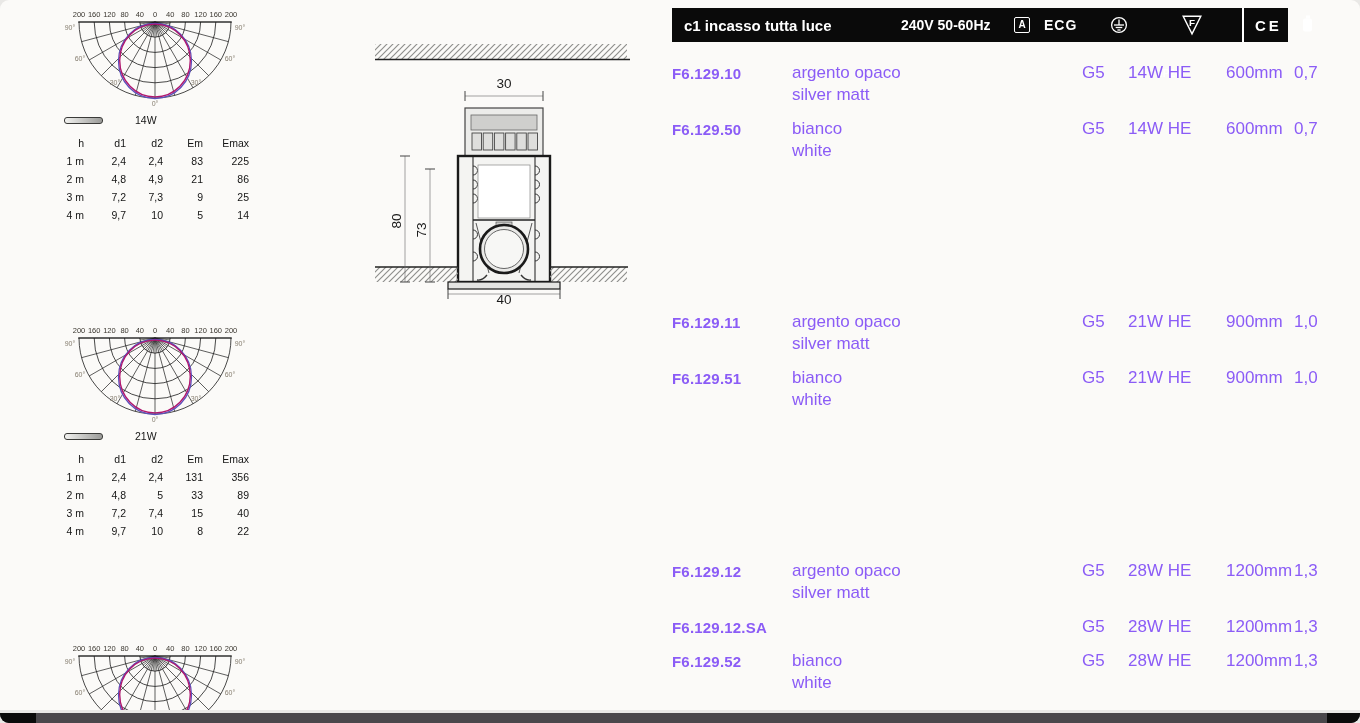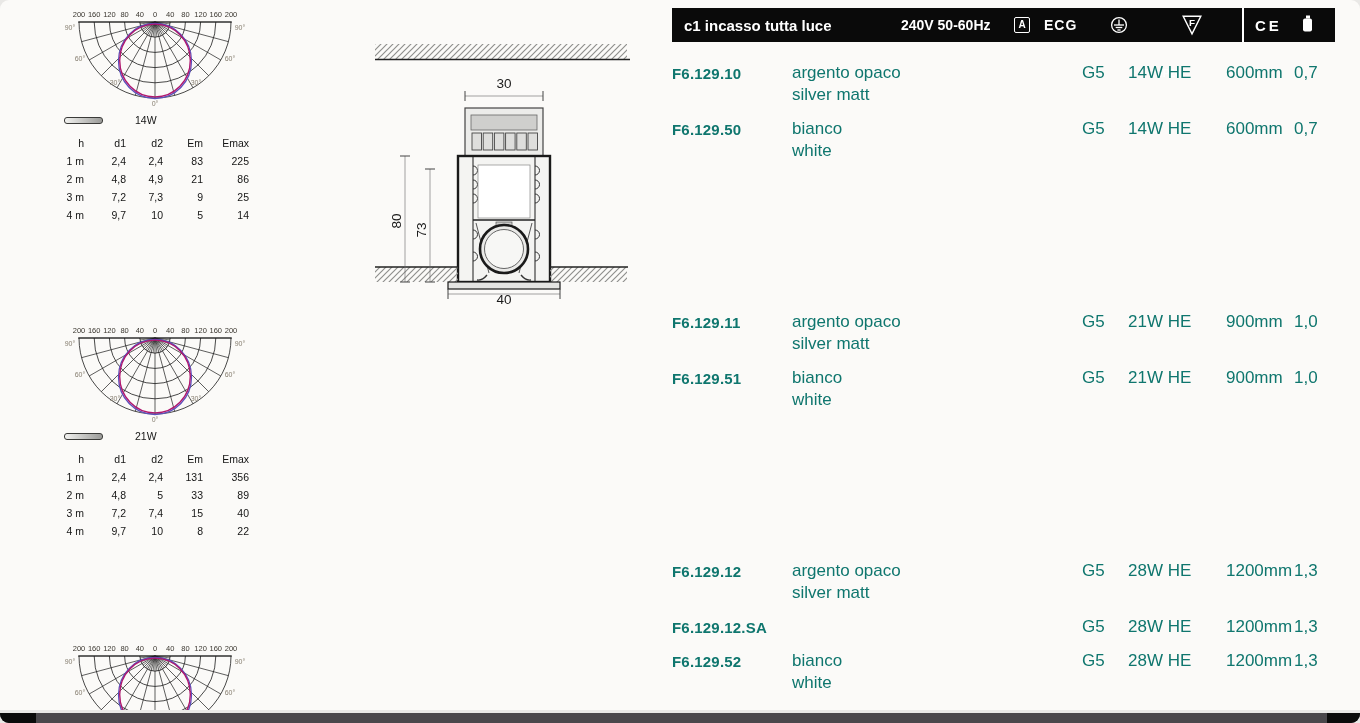--- a/index.html
+++ b/index.html
@@ -19,39 +19,39 @@
   .legend-label{font-size:10.5px; margin-left:12px; color:#151515;}
   table.photo{border-collapse:collapse; margin-top:6px;}
   table.photo td, table.photo th{
     font-size:10.5px; font-weight:normal; text-align:right; padding:0 0 0 0;
     height:18px; color:#151515; white-space:nowrap;}
   table.photo .c0{width:26px;} table.photo .c1{width:42px;}
   table.photo .c2{width:37px;} table.photo .c3{width:40px;} table.photo .c4{width:46px;}
   
   .drawing-svg{position:absolute; left:375px; top:38px; width:258px; height:268px;}
   
-  .hdr-bar{position:absolute; left:672px; top:8px; width:663px; height:34px; background:#0a0a0a;}
+  .hdr-bar{position:absolute; left:672px; top:8px; width:616px; height:34px; background:#0a0a0a;}
   .hdr-bar > *{position:absolute; top:50%; transform:translateY(-50%); color:#fff; white-space:nowrap;}
   .hdr-title{left:12px; font-size:15px; font-weight:bold;}
   .hdr-voltage{left:229px; font-size:14px; font-weight:bold;}
   .hdr-abox{left:342px; width:14px; height:14px; border:1.5px solid #fff; border-radius:2px;
     font-size:10px; font-weight:bold; text-align:center; line-height:14px;}
   .hdr-ecg{left:372px; font-size:14px; font-weight:bold; letter-spacing:1px;}
   .hdr-earth{left:438px; width:18px; height:18px;}
   .hdr-ip{left:488px; font-size:10px; font-weight:bold;margin-top:48px;}
   .hdr-ftri{left:509px; width:22px; height:22px;}
   .hdr-divider{left:570px; top:0; transform:none; width:1.5px; height:34px; background:#fff;}
   .hdr-ce{left:583px; font-size:15px; font-weight:bold; letter-spacing:3px;}
   .hdr-lamp{left:631px; width:9px; height:13px; background:#fff; border-radius:2px;}
   .hdr-lamp::before{content:""; position:absolute; left:2.5px; top:-3px; width:4px; height:3px; background:#fff;}
   
   .pgroup{position:absolute; left:672px; width:682px;}
   .pg1{top:62px;} .pg2{top:311px;} .pg3{top:560px;}
   .prow{display:grid; grid-template-columns:120px 290px 46px 98px 68px 34px;
-    margin-bottom:12px; align-items:start; color:#0f766e;}
+    margin-bottom:12px; align-items:start; color:#8b5cf6;}
   .pcode{font-size:15px; font-weight:bold; padding-top:3px; letter-spacing:0.2px;}
   .pdesc{font-size:17px; line-height:22px;}
   .psock,.plamp,.plen,.pfac{font-size:17px; line-height:22px;}
   .plen,.pfac{}
   
   .bottom-light{position:absolute; left:0; right:0; bottom:10px; height:3px; background:#e9e8e6;}
   .bottom-bar{position:absolute; left:0; right:0; bottom:0; height:10px; background:#4a474b;}
   .bottom-corner-left{position:absolute; left:0; bottom:0; width:36px; height:10px; background:#0b0b0b;}
   .bottom-corner-right{position:absolute; right:0; bottom:0; width:33px; height:10px; background:#0b0b0b;}
   svg text{font-family:"Liberation Sans", sans-serif;}

